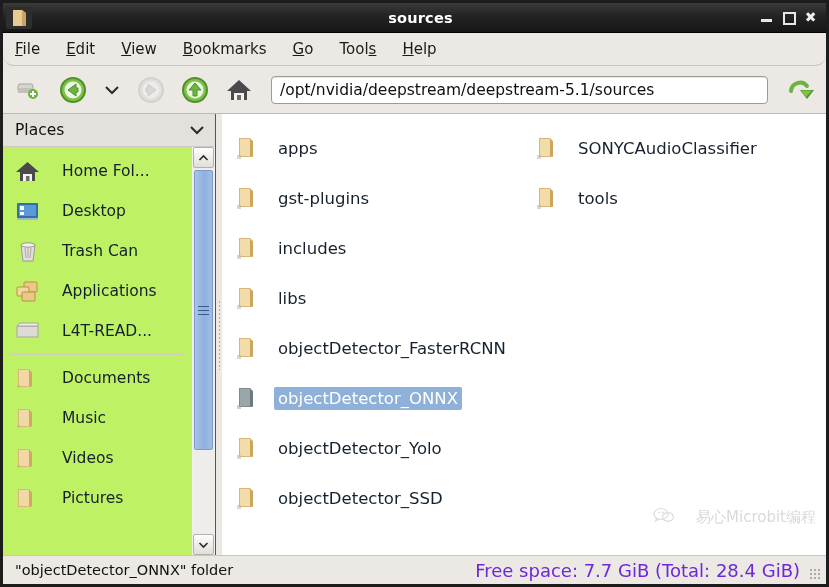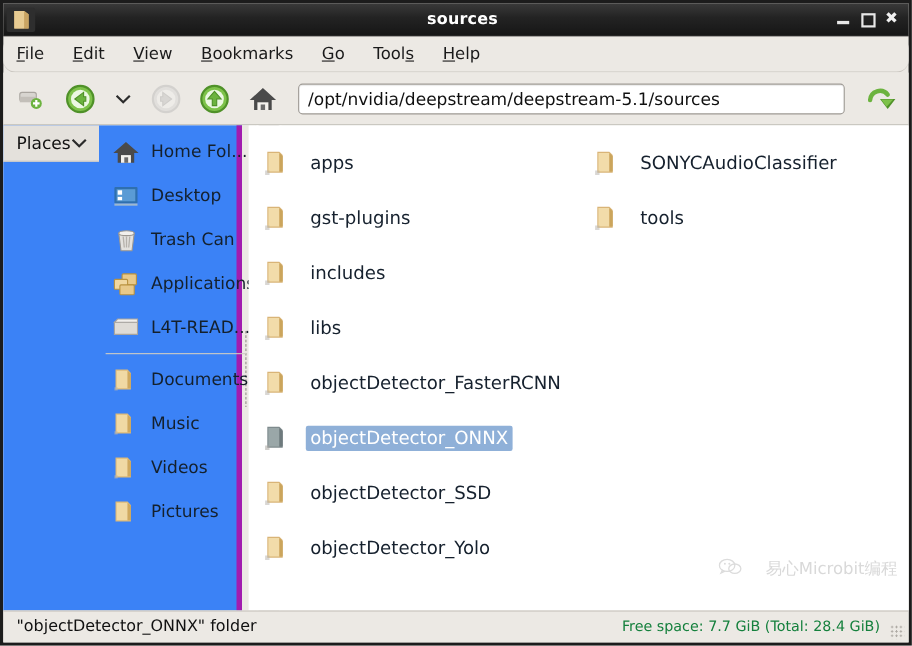--- a/index.html
+++ b/index.html
@@ -60,32 +60,32 @@
     flex:1;height:28px;margin:0 6px;
     background:#ffffff;border:1px solid #9e9a94;border-radius:4px;
     display:flex;align-items:center;padding:0 8px;
     font-size:15.5px;color:#101010;box-sizing:border-box;
     box-shadow:inset 0 1px 1px rgba(0,0,0,.10);
     white-space:nowrap;overflow:hidden;text-align:right;
   }
   
   .body{flex:1;display:flex;min-height:0;background:#ece9e4;}
   .sidebar{
-    width:212px;flex:0 0 212px;display:flex;flex-direction:row;
-    background:#3b82f6;border-right:5px solid #a21caf;min-height:0;
+    width:212px;flex:0 0 212px;display:flex;flex-direction:column;
+    background:#bef264;border-right:1px solid #a21caf;min-height:0;
   }
   .places-head{
     height:32px;flex:0 0 32px;background:#e4e1dc;
     display:flex;align-items:center;justify-content:space-between;
     padding:0 10px 0 12px;border-bottom:1px solid #cdc9c3;cursor:pointer;
   }
   .places-head span.lbl{font-size:15.5px;color:#111;}
   .places-list{flex:1;overflow:hidden;padding-top:4px;position:relative;}
   .place{
-    height:40px;display:flex;align-items:center;gap:9px;padding-left:11px;
+    height:40px;display:flex;align-items:center;gap:21px;padding-left:11px;
     font-size:15.5px;color:#14202c;cursor:pointer;white-space:nowrap;
   }
   .place .ico{width:27px;height:27px;flex:0 0 27px;display:flex;align-items:center;justify-content:center;}
   .sep{height:1px;background:#cfcbc5;margin:3px 8px 3px 6px;}
   
   .sb-scroll{
     width:23px;flex:0 0 23px;background:#f2f0ed;border-left:1px solid #d5d1cb;
     display:flex;flex-direction:column;align-items:center;
   }
   .sb-arrow{
@@ -125,21 +125,21 @@
   }
   .fitem.selected .nm{background:#8fb0d8;color:#ffffff;}
   
   .statusbar{
     height:28px;flex:0 0 28px;background:#ece9e4;
     border-top:1px solid #c9c5bf;
     display:flex;align-items:center;position:relative;
     padding:0 12px;
   }
   .st-left{font-size:14.5px;color:#111;}
-  .st-right{position:absolute;left:0;right:26px;text-align:right;font-size:13px;color:#15803d;}
+  .st-right{position:absolute;left:0;right:26px;text-align:right;font-size:18px;color:#6d28d9;}
   .resize-grip{
     position:absolute;right:4px;bottom:3px;width:13px;height:13px;
     background-image:radial-gradient(#aeaaa4 38%,transparent 40%);
     background-size:4px 4px;cursor:nwse-resize;
   }
   
   .watermark{
     position:absolute;right:10px;bottom:28px;
     display:flex;align-items:center;gap:21px;
     color:#d9d9d9;font-size:15px;pointer-events:none;
@@ -452,32 +452,32 @@
           </div>
           <div class="fitem">
             <span class="ico">
               <svg width="28" height="26" viewBox="0 0 28 26">
                 <path d="M4 3 h11 l3 3 v16 h-14 z" fill="#d9b477"></path>
                 <path d="M5 4 h10 v17 h-10 z" fill="#f2dcaa"></path>
                 <path d="M15 4 l3 3 v14 l-3 0 z" fill="#cba55c"></path>
                 <path d="M2 20 h4 v4 h-4 z" fill="#bab6b0" opacity=".55"></path>
               </svg>
             </span>
+            <span class="nm">objectDetector_Yolo</span>
+          </div>
+          <div class="fitem">
+            <span class="ico">
+              <svg width="28" height="26" viewBox="0 0 28 26">
+                <path d="M4 3 h11 l3 3 v16 h-14 z" fill="#d9b477"></path>
+                <path d="M5 4 h10 v17 h-10 z" fill="#f2dcaa"></path>
+                <path d="M15 4 l3 3 v14 l-3 0 z" fill="#cba55c"></path>
+                <path d="M2 20 h4 v4 h-4 z" fill="#bab6b0" opacity=".55"></path>
+              </svg>
+            </span>
             <span class="nm">objectDetector_SSD</span>
-          </div>
-          <div class="fitem">
-            <span class="ico">
-              <svg width="28" height="26" viewBox="0 0 28 26">
-                <path d="M4 3 h11 l3 3 v16 h-14 z" fill="#d9b477"></path>
-                <path d="M5 4 h10 v17 h-10 z" fill="#f2dcaa"></path>
-                <path d="M15 4 l3 3 v14 l-3 0 z" fill="#cba55c"></path>
-                <path d="M2 20 h4 v4 h-4 z" fill="#bab6b0" opacity=".55"></path>
-              </svg>
-            </span>
-            <span class="nm">objectDetector_Yolo</span>
           </div>
         </div>
 
         <div class="col">
           <div class="fitem">
             <span class="ico">
               <svg width="28" height="26" viewBox="0 0 28 26">
                 <path d="M4 3 h11 l3 3 v16 h-14 z" fill="#d9b477"></path>
                 <path d="M5 4 h10 v17 h-10 z" fill="#f2dcaa"></path>
                 <path d="M15 4 l3 3 v14 l-3 0 z" fill="#cba55c"></path>

